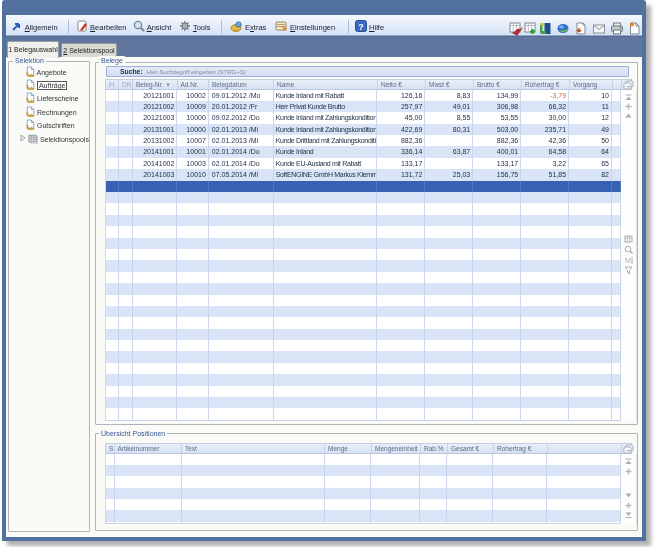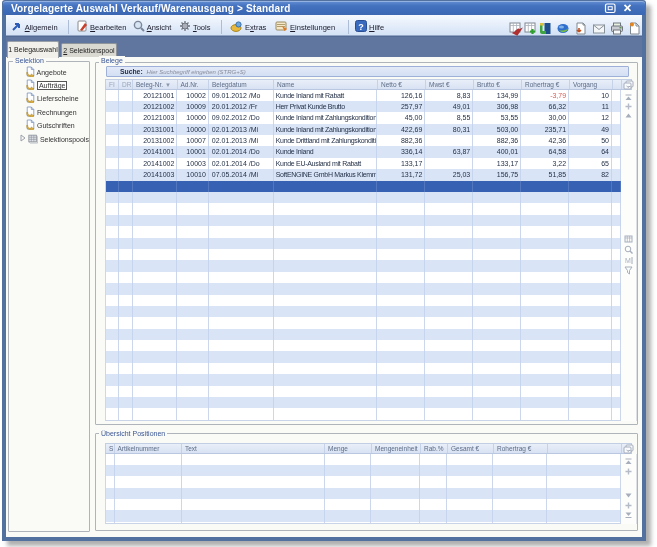--- a/index.html
+++ b/index.html
@@ -49,27 +49,20 @@
 .r.b .c { border-right-color:#C6D4EE; }
 .r.sel { background:#3761B2; }
 .r.sel .c { border-right-color:#5277BE; }
 .num { text-align:right; padding-right:2px !important; }
 .red { color:#D95B52; }
 </style>
 </head>
 <body>
 <div id="stage">
 <div id="win"></div>
-<div id="title">Vorgelagerte Auswahl Verkauf/Warenausgang &gt; Standard
-  <svg width="30" height="12" style="position:absolute;right:11px;top:0" viewBox="0 0 30 12">
-    <rect x="1.5" y="2" width="9.5" height="8.5" rx="1.5" fill="none" stroke="#fff" stroke-width="1.2"></rect>
-    <rect x="4.2" y="4.7" width="4" height="3" fill="none" stroke="#fff" stroke-width="1"></rect>
-    <path d="M20.5 2.8 L26.5 8.8 M26.5 2.8 L20.5 8.8" stroke="#fff" stroke-width="1.7"></path>
-  </svg>
-</div>
 <div id="toolbar">
   <div class="tbn" style="left:5px">
     <svg width="12" height="11" viewBox="0 0 12 11" style="vertical-align:-2px">
       <path d="M2 9 L8 3 M8 3 L4 3 M8 3 L8 7" stroke="#2C5CB8" stroke-width="2" fill="none"></path>
     </svg> <u>A</u>llgemein</div>
   <div class="tsep" style="left:62px"></div>
   <div class="tbn" style="left:70px">
     <svg width="12" height="12" viewBox="0 0 12 12" style="vertical-align:-2px">
       <rect x="2" y="1" width="8" height="10" rx="1" fill="#fff" stroke="#8A8A8A"></rect>
       <path d="M4 10 L9 3 L11 5 L6 11 Z" fill="#C8402A"></path>

